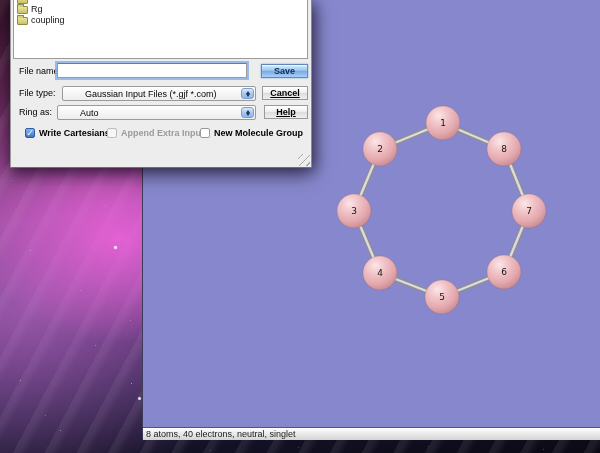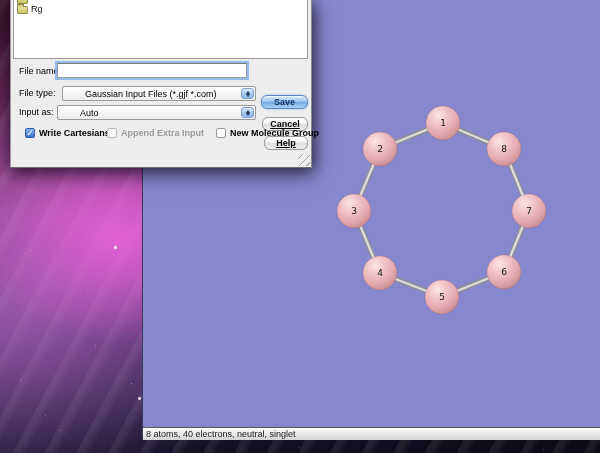--- a/index.html
+++ b/index.html
@@ -87,22 +87,22 @@
     position:absolute; right:1px; top:1px; width:13px; height:11px; border-radius:3px;
     background:linear-gradient(#dceafc, #a8c8f0 50%, #8fb6ea);
     border:1px solid #7d9fcd;
   }
   .stepper::before { content:""; position:absolute; left:3.5px; top:1.5px;
     border-left:2.5px solid transparent; border-right:2.5px solid transparent; border-bottom:3px solid #22365c; }
   .stepper::after { content:""; position:absolute; left:3.5px; bottom:1.5px;
     border-left:2.5px solid transparent; border-right:2.5px solid transparent; border-top:3px solid #22365c; }
 
   .btn {
-    position:absolute; height:14px; border-radius:6px; font-family:"Liberation Sans", sans-serif;
-    font-size:9px; font-weight:bold; line-height:12px; text-align:center; cursor:default;margin-top:31px;
+    position:absolute; height:14px; border-radius:0; font-family:"Liberation Sans", sans-serif;
+    font-size:9px; font-weight:bold; line-height:12px; text-align:center; cursor:default;
   }
   .btn-default {
     background:linear-gradient(180deg, #d8ecfc 0%, #9ec7f2 45%, #74a9e8 50%, #a9d0f5 100%);
     border:1px solid #5d87bd; color:#102a54;
     box-shadow:inset 0 1px 1px rgba(255,255,255,0.7), 0 0 2px rgba(110,160,220,0.8);
   }
   .btn-plain {
     background:linear-gradient(#ffffff, #f2f2f2 45%, #dcdcdc 50%, #efefef 100%);
     border:1px solid #999; color:#000;text-decoration:underline;
   }
@@ -194,49 +194,53 @@
 <div class="dialog">
   <div class="file-list" id="file-list">
       <div class="file-row">
         <span class="folder-icon"></span>
         <span></span>
       </div>
       <div class="file-row">
         <span class="folder-icon"></span>
         <span>Rg</span>
       </div>
+      <div class="file-row">
+        <span class="folder-icon"></span>
+        <span>coupling</span>
+      </div>
     </div>
 
   <span class="fld-label" style="top:64px">File name:</span>
   <input class="text-input" value="" style="">
   <button class="btn btn-default" style="left:250px; top:64px; width:47px">Save</button>
 
   <span class="fld-label" style="top:86px">File type:</span>
   <div class="combo" style="left:51px; top:86px; width:194px">
     <span>Gaussian Input Files (*.gjf *.com)</span>
     <span class="stepper"></span>
   </div>
   <button class="btn btn-plain" style="left:251px; top:86px; width:46px">Cancel</button>
 
-  <span class="fld-label" style="top:105px">Input as:</span>
+  <span class="fld-label" style="top:105px">Ring as:</span>
   <div class="combo" style="left:46px; top:105px; width:199px">
     <span>Auto</span>
     <span class="stepper"></span>
   </div>
   <button class="btn btn-plain" style="left:253px; top:105px; width:44px">Help</button>
 
   <div id="checkbox-area">
       <div class="check-item" style="left: 14px;">
         <span class="checkbox checked">✓</span>
         <span class="check-label">Write Cartesians</span>
       </div>
       <div class="check-item" style="left: 96px;">
         <span class="checkbox disabled"></span>
         <span class="check-label disabled">Append Extra Input</span>
       </div>
-      <div class="check-item" style="left: 189px; margin-left: 16px;">
+      <div class="check-item" style="left: 189px;">
         <span class="checkbox"></span>
         <span class="check-label">New Molecule Group</span>
       </div>
     </div>
 
   <div class="resize-grip"></div>
 </div>
 
 </body></html>

